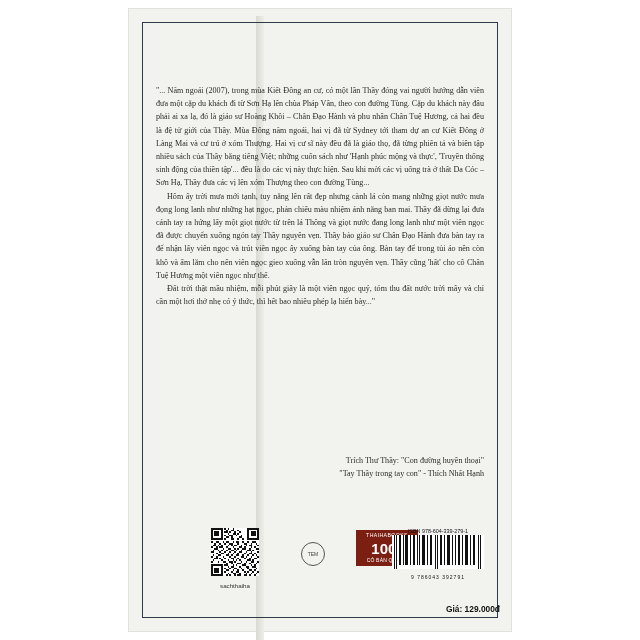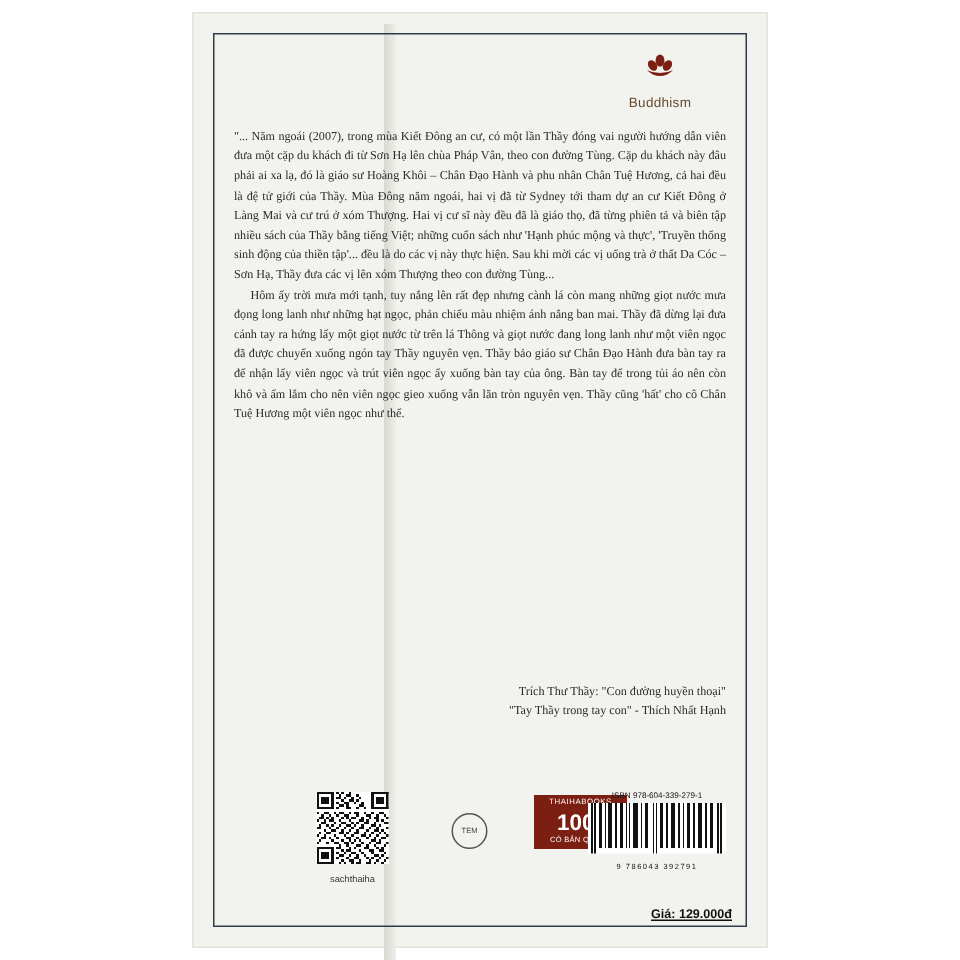--- a/index.html
+++ b/index.html
@@ -201,52 +201,43 @@
     font-family: "Liberation Sans", sans-serif;
     font-size: 5px;
     color: #111;
     margin-top: 1px;
     letter-spacing: 1px;
   }
 
   
   .price {
     position: absolute;
-    right: 24px;
+    right: 12px;
     bottom: 18px;
     font-family: "Liberation Sans", sans-serif;
     font-size: 8.4px;
     color: #111;
     font-weight: bold;
-    text-decoration: underline;
   }
 </style>
 </head>
 <body>
 
 <div class="page">
 
   <div class="cover">
     <div class="spine"></div>
 
     <div class="frame"></div>
 
-    <div class="brand">
-      <svg class="lotus" viewBox="0 0 24 24">
-        <ellipse cx="12" cy="7" rx="3.2" ry="4.4" fill="#7a1f12"></ellipse>
-        <ellipse cx="6.6" cy="10.5" rx="3" ry="4.2" fill="#7a1f12" transform="rotate(-35 6.6 10.5)"></ellipse>
-        <ellipse cx="17.4" cy="10.5" rx="3" ry="4.2" fill="#7a1f12" transform="rotate(35 17.4 10.5)"></ellipse>
-        <path d="M2.5 14 Q12 22.5 21.5 14 Q12 18 2.5 14 Z" fill="#7a1f12"></path>
-      </svg>
-      <span class="brand-label">Buddhism</span>
-    </div>
 
     <div class="body-text">
       <p class="first">"... Năm ngoái (2007), trong mùa Kiết Đông an cư, có một lần Thầy đóng vai người hướng dẫn viên đưa một cặp du khách đi từ Sơn Hạ lên chùa Pháp Vân, theo con đường Tùng. Cặp du khách này đâu phải ai xa lạ, đó là giáo sư Hoàng Khôi – Chân Đạo Hành và phu nhân Chân Tuệ Hương, cả hai đều là đệ tử giới của Thầy. Mùa Đông năm ngoái, hai vị đã từ Sydney tới tham dự an cư Kiết Đông ở Làng Mai và cư trú ở xóm Thượng. Hai vị cư sĩ này đều đã là giáo thọ, đã từng phiên tả và biên tập nhiều sách của Thầy bằng tiếng Việt; những cuốn sách như 'Hạnh phúc mộng và thực', 'Truyền thống sinh động của thiền tập'... đều là do các vị này thực hiện. Sau khi mời các vị uống trà ở thất Da Cóc – Sơn Hạ, Thầy đưa các vị lên xóm Thượng theo con đường Tùng...</p>
       <p>Hôm ấy trời mưa mới tạnh, tuy nắng lên rất đẹp nhưng cành lá còn mang những giọt nước mưa đọng long lanh như những hạt ngọc, phản chiếu màu nhiệm ánh nắng ban mai. Thầy đã dừng lại đưa cánh tay ra hứng lấy một giọt nước từ trên lá Thông và giọt nước đang long lanh như một viên ngọc đã được chuyển xuống ngón tay Thầy nguyên vẹn. Thầy bảo giáo sư Chân Đạo Hành đưa bàn tay ra để nhận lấy viên ngọc và trút viên ngọc ấy xuống bàn tay của ông. Bàn tay để trong tủi áo nên còn khô và ấm lắm cho nên viên ngọc gieo xuống vẫn lăn tròn nguyên vẹn. Thầy cũng 'hất' cho cô Chân Tuệ Hương một viên ngọc như thế.</p>
+      <p>Đất trời thật mầu nhiệm, mỗi phút giây là một viên ngọc quý, tóm thu đất nước trời mây và chỉ cần một hơi thở nhẹ có ý thức, thì hết bao nhiêu phép lạ hiển bày..."</p>
     </div>
 
     <div class="attrib">
       <div>Trích Thư Thầy: "Con đường huyền thoại"</div>
       <div>"Tay Thầy trong tay con" - Thích Nhất Hạnh</div>
     </div>
 
     <div class="bottom-row">
 
       <div class="qr-wrap">

